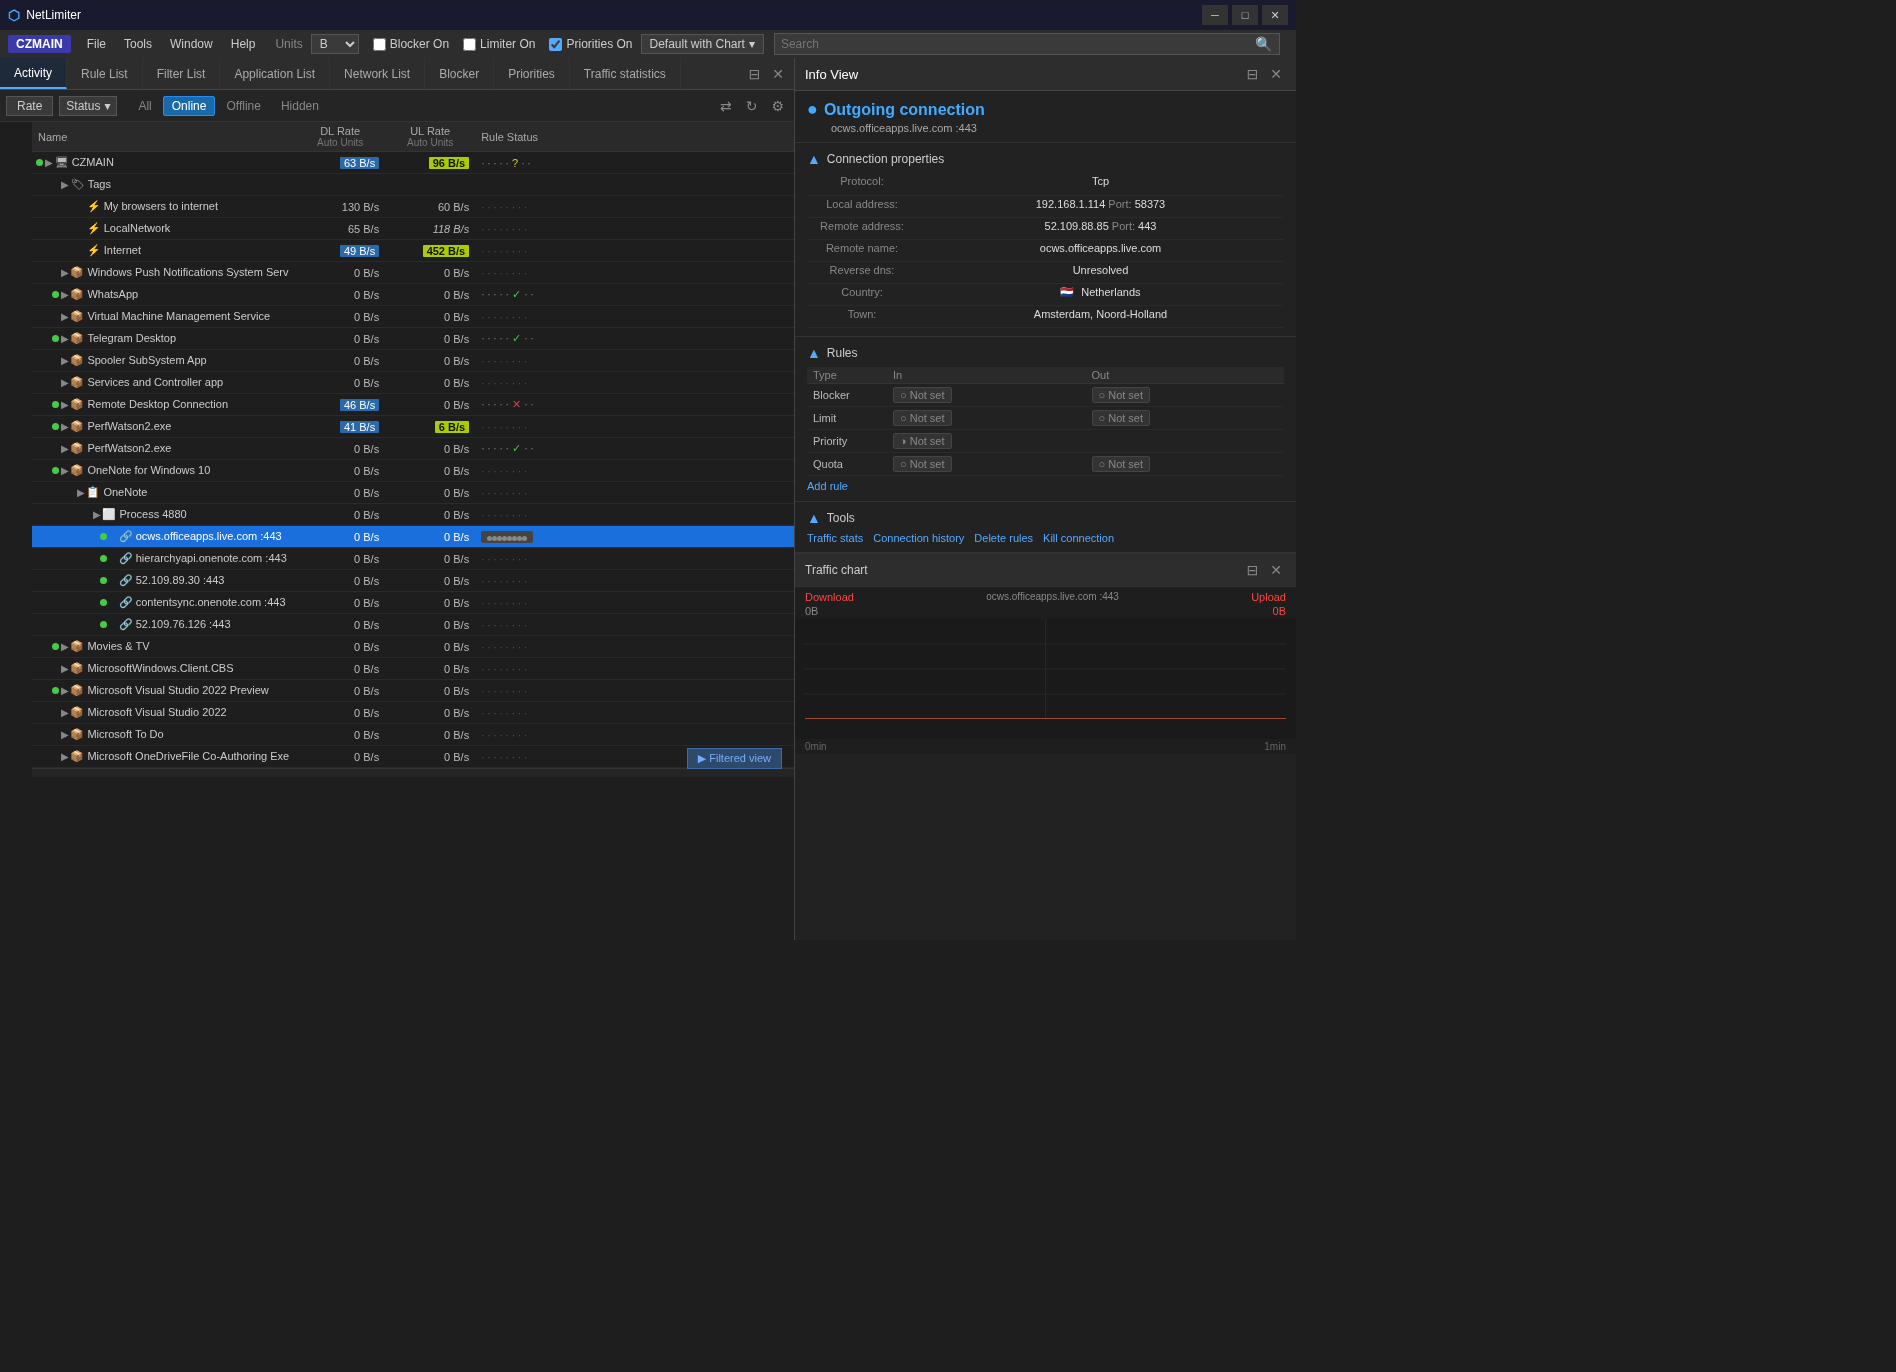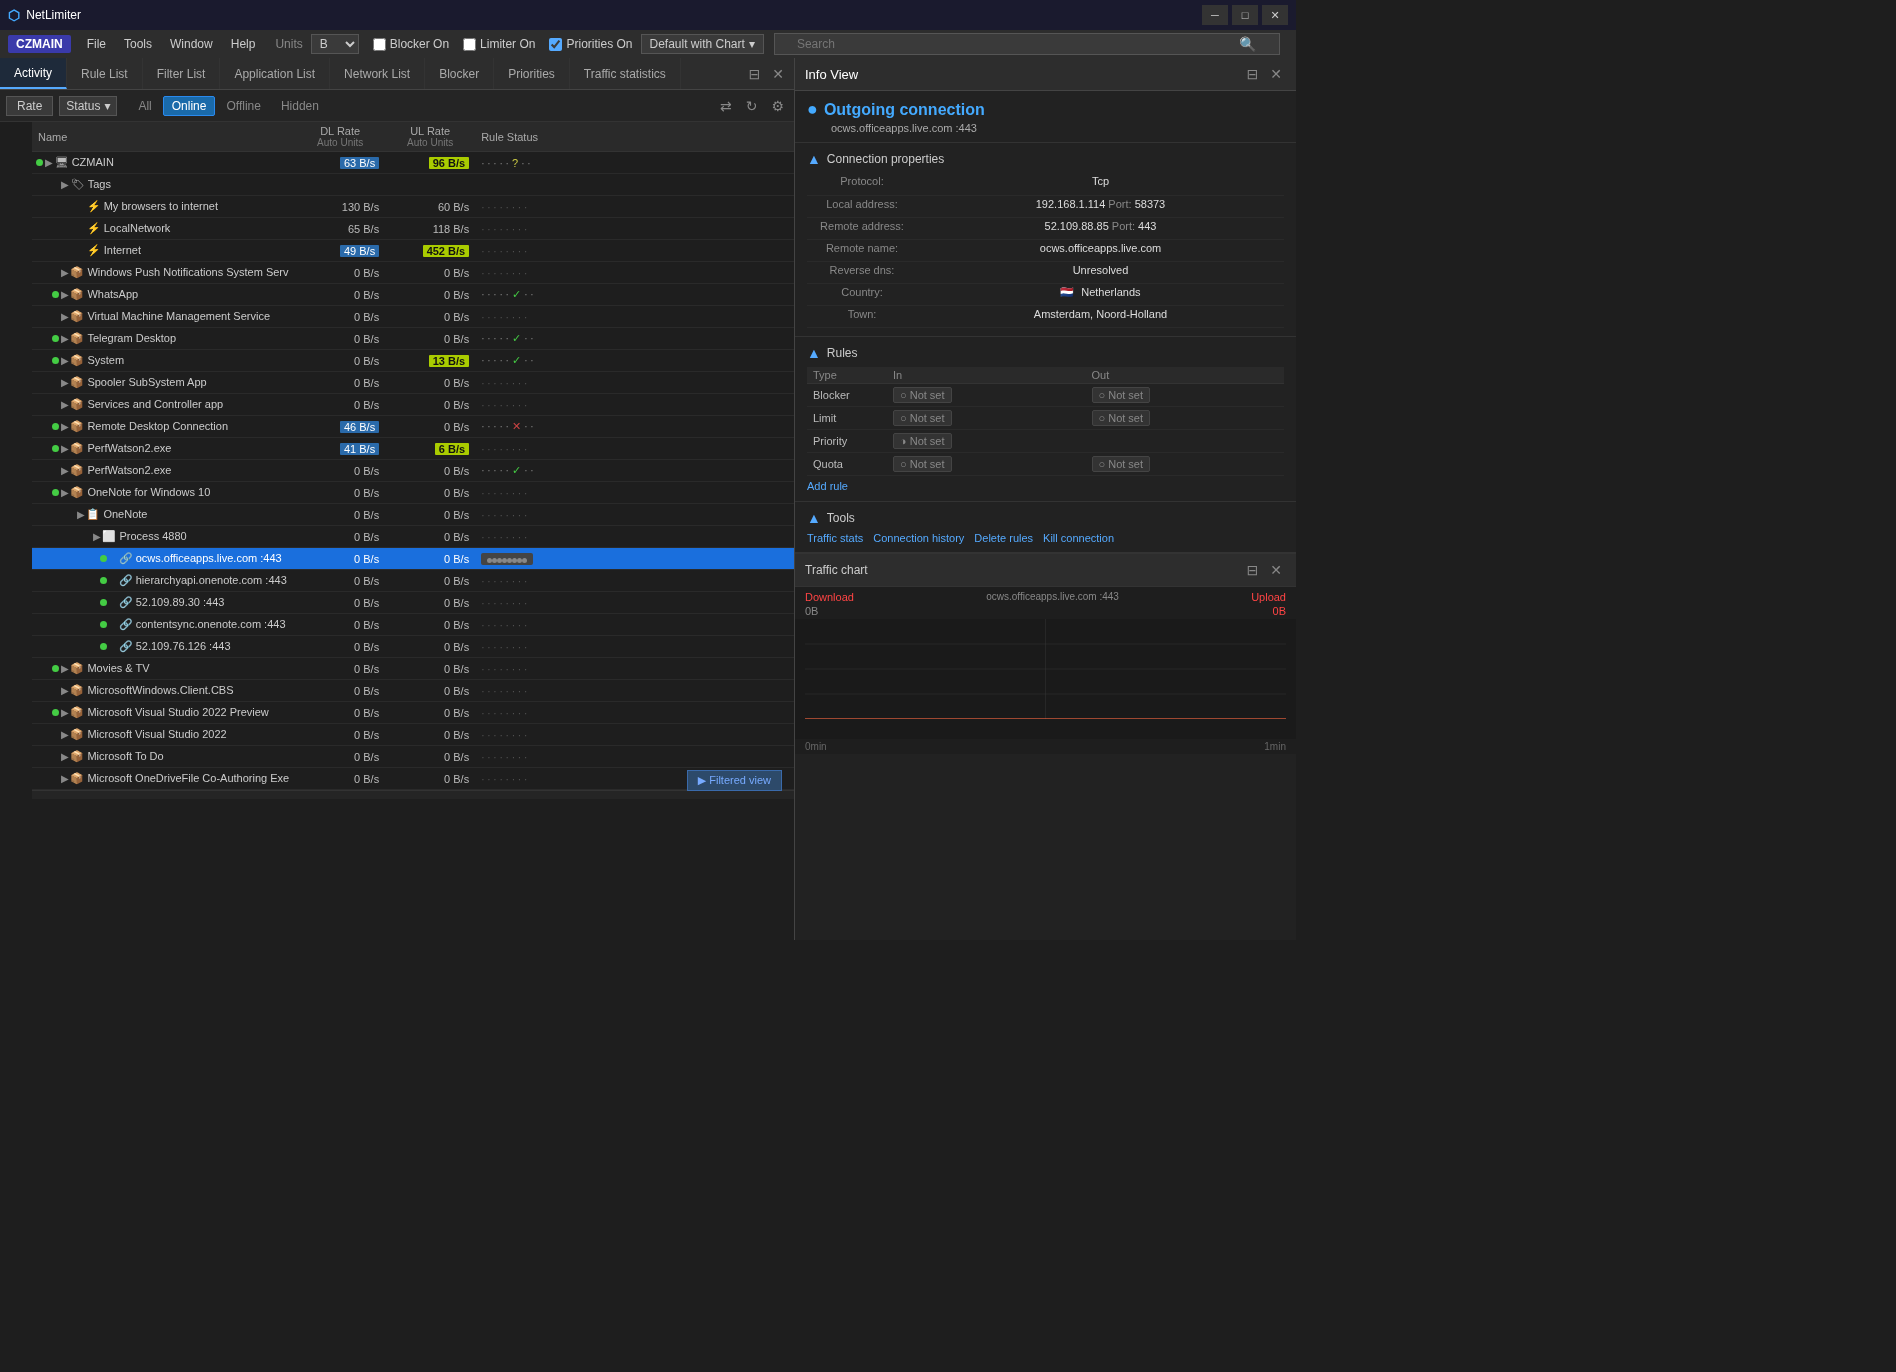--- a/index.html
+++ b/index.html
@@ -95,21 +95,21 @@
       display: flex; align-items: center; gap: 4px;
     }
 
     .search-bar {
       flex: 1;
       margin: 0 8px;
       display: flex;
       align-items: center;
       background: #3a3a3a;
       border: 1px solid #555;
-      padding: 2px 22px;
+      padding: 2px 6px;
     }
     .search-bar input {
       flex: 1;
       background: transparent;
       border: none;
       color: #ccc;
       font-size: 12px;
       outline: none;
     }
     .search-icon { color: #888; font-size: 14px; }
@@ -549,21 +549,21 @@
             </tr>
             <tr>
               <td class="name-col" style="padding-left: 36px;"><span style="display:inline-block;width:9px;"></span><span style="display:inline-block;width:10px;"></span><span style="margin-right:3px;font-size:11px;">⚡</span><span style="color:#ccc">My browsers to internet</span></td>
               <td class="dl-col" style="color: rgb(187, 187, 187);">130 B/s</td>
               <td class="ul-col" style="color: rgb(187, 187, 187); margin-top: 24px;">60 B/s</td>
               <td><span style="color:#555; font-size:10px;">· · · · · · · ·</span></td>
             </tr>
             <tr>
               <td class="name-col" style="padding-left: 36px;"><span style="display:inline-block;width:9px;"></span><span style="display:inline-block;width:10px;"></span><span style="margin-right:3px;font-size:11px;">⚡</span><span style="color:#ccc">LocalNetwork</span></td>
               <td class="dl-col" style="color: rgb(187, 187, 187);">65 B/s</td>
-              <td class="ul-col" style="color: rgb(187, 187, 187);">118 B/s</td>
+              <td class="ul-col" style="color: rgb(187, 187, 187); font-style: italic;">118 B/s</td>
               <td><span style="color:#555; font-size:10px;">· · · · · · · ·</span></td>
             </tr>
             <tr>
               <td class="name-col" style="padding-left: 36px;"><span style="display:inline-block;width:9px;"></span><span style="display:inline-block;width:10px;"></span><span style="margin-right:3px;font-size:11px;">⚡</span><span style="color:#ccc">Internet</span></td>
               <td class="dl-col"><span class="rate-highlight-dl">49 B/s</span></td>
               <td class="ul-col"><span class="rate-highlight-ul">452 B/s</span></td>
               <td><span style="color:#555; font-size:10px;">· · · · · · · ·</span></td>
             </tr>
             <tr>
               <td class="name-col" style="padding-left: 20px;"><span style="display:inline-block;width:9px;"></span><span style="color:#888;margin-right:2px;font-size:10px;">▶</span><span style="margin-right:3px;font-size:11px;">📦</span><span style="color:#ccc">Windows Push Notifications System Serv</span></td>
@@ -580,26 +580,20 @@
             <tr>
               <td class="name-col" style="padding-left: 20px;"><span style="display:inline-block;width:9px;"></span><span style="color:#888;margin-right:2px;font-size:10px;">▶</span><span style="margin-right:3px;font-size:11px;">📦</span><span style="color:#ccc">Virtual Machine Management Service</span></td>
               <td class="dl-col" style="color: rgb(187, 187, 187);">0 B/s</td>
               <td class="ul-col" style="color: rgb(187, 187, 187);">0 B/s</td>
               <td><span style="color:#555; font-size:10px;">· · · · · · · ·</span></td>
             </tr>
             <tr>
               <td class="name-col" style="padding-left: 20px;"><span class="conn-dot" style="background:#4c4; width:7px;height:7px; border-radius:50%; display:inline-block; margin-right:2px;"></span><span style="color:#888;margin-right:2px;font-size:10px;">▶</span><span style="margin-right:3px;font-size:11px;">📦</span><span style="color:#ccc">Telegram Desktop</span></td>
               <td class="dl-col" style="color: rgb(187, 187, 187);">0 B/s</td>
               <td class="ul-col" style="color: rgb(187, 187, 187);">0 B/s</td>
-              <td><span style="color:#888; font-size:10px;">· · · · ·</span> <span style="color:#4c4;">✓</span> <span style="color:#888; font-size:10px;">· ·</span></td>
-            </tr>
-            <tr>
-              <td class="name-col" style="padding-left: 20px;"><span class="conn-dot" style="background:#4c4; width:7px;height:7px; border-radius:50%; display:inline-block; margin-right:2px;"></span><span style="color:#888;margin-right:2px;font-size:10px;">▶</span><span style="margin-right:3px;font-size:11px;">📦</span><span style="color:#ccc">System</span></td>
-              <td class="dl-col" style="color: rgb(187, 187, 187);">0 B/s</td>
-              <td class="ul-col"><span class="rate-highlight-ul">13 B/s</span></td>
               <td><span style="color:#888; font-size:10px;">· · · · ·</span> <span style="color:#4c4;">✓</span> <span style="color:#888; font-size:10px;">· ·</span></td>
             </tr>
             <tr>
               <td class="name-col" style="padding-left: 20px;"><span style="display:inline-block;width:9px;"></span><span style="color:#888;margin-right:2px;font-size:10px;">▶</span><span style="margin-right:3px;font-size:11px;">📦</span><span style="color:#ccc">Spooler SubSystem App</span></td>
               <td class="dl-col" style="color: rgb(187, 187, 187);">0 B/s</td>
               <td class="ul-col" style="color: rgb(187, 187, 187);">0 B/s</td>
               <td><span style="color:#555; font-size:10px;">· · · · · · · ·</span></td>
             </tr>
             <tr>
               <td class="name-col" style="padding-left: 20px;"><span style="display:inline-block;width:9px;"></span><span style="color:#888;margin-right:2px;font-size:10px;">▶</span><span style="margin-right:3px;font-size:11px;">📦</span><span style="color:#ccc">Services and Controller app</span></td>

